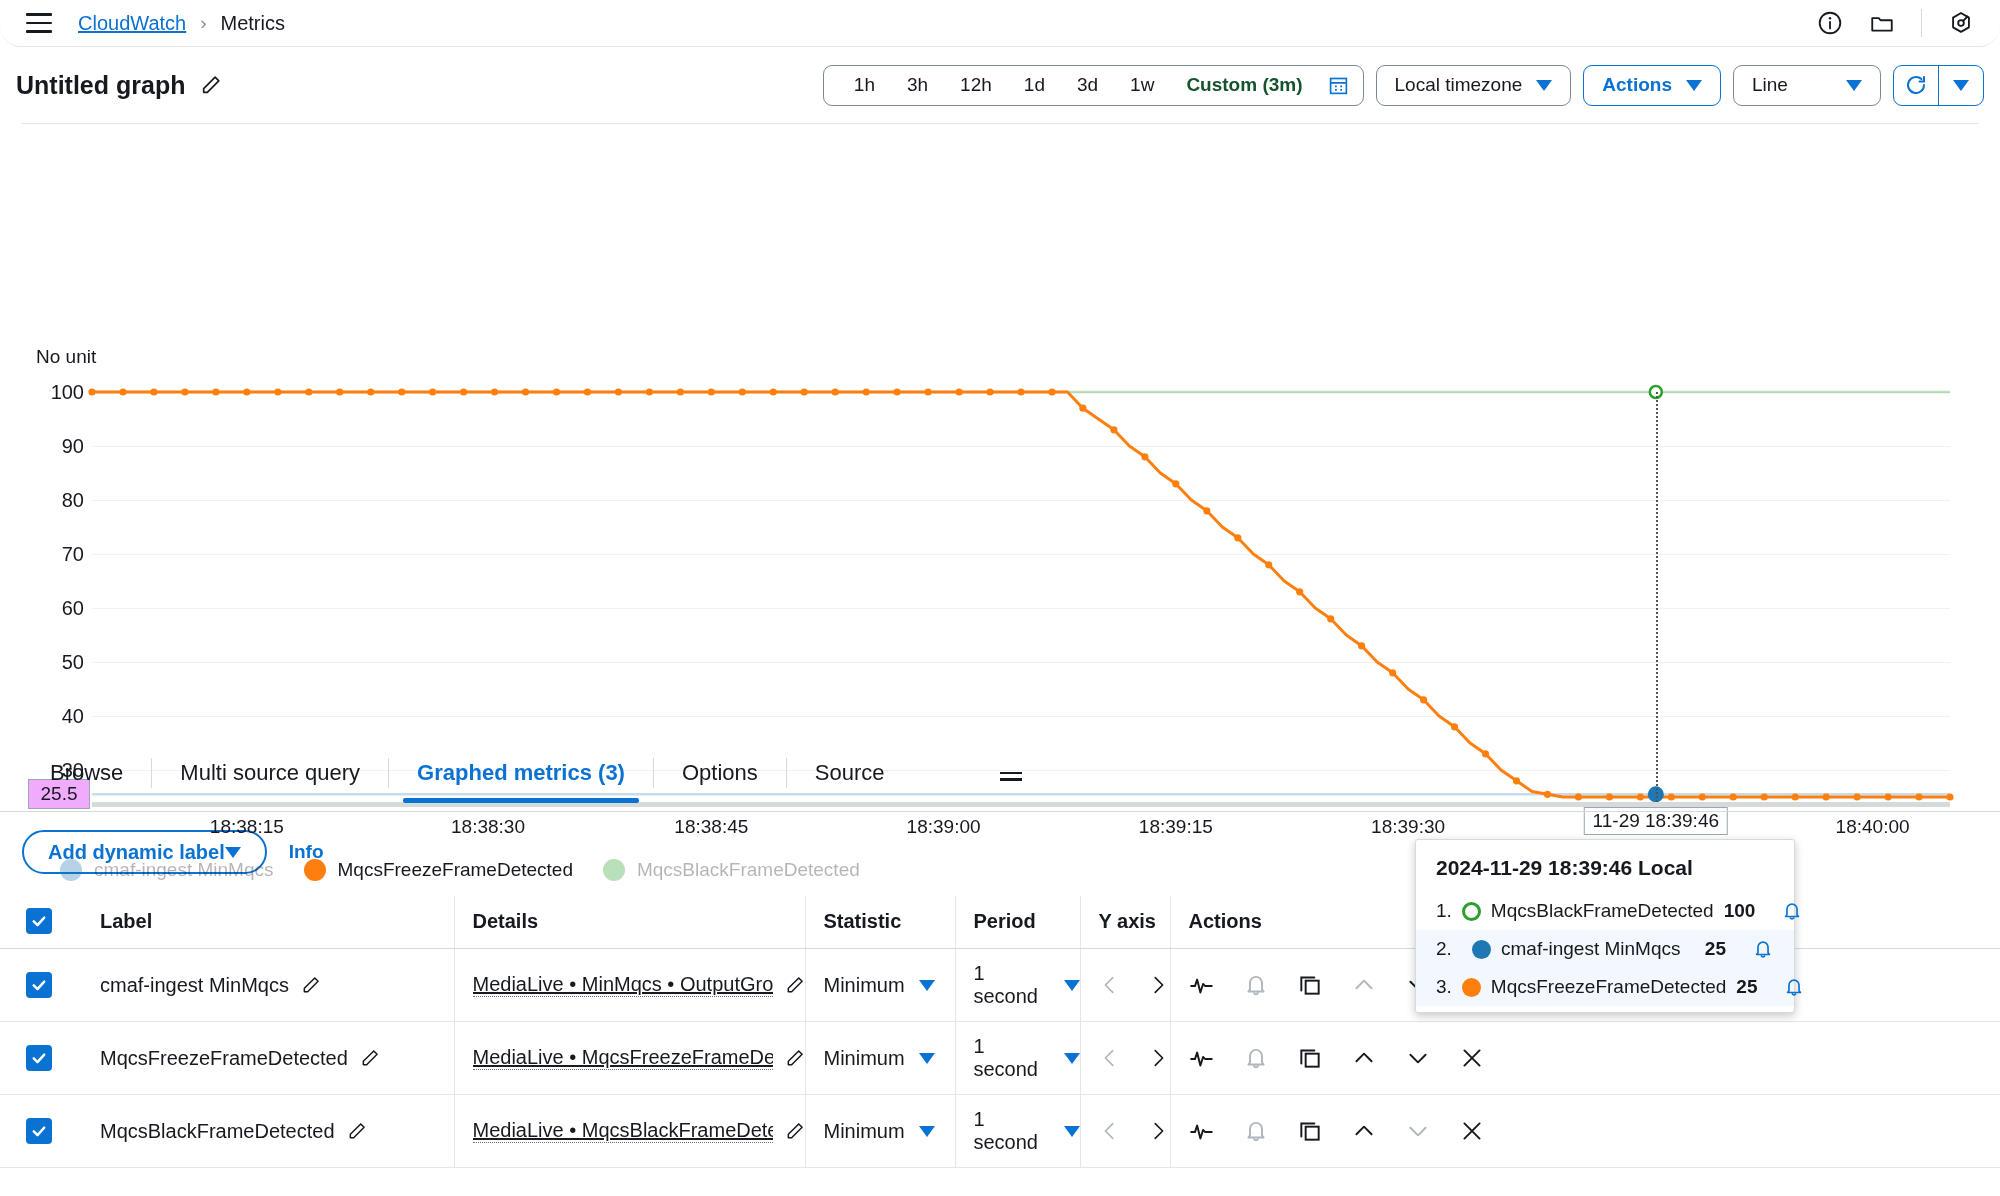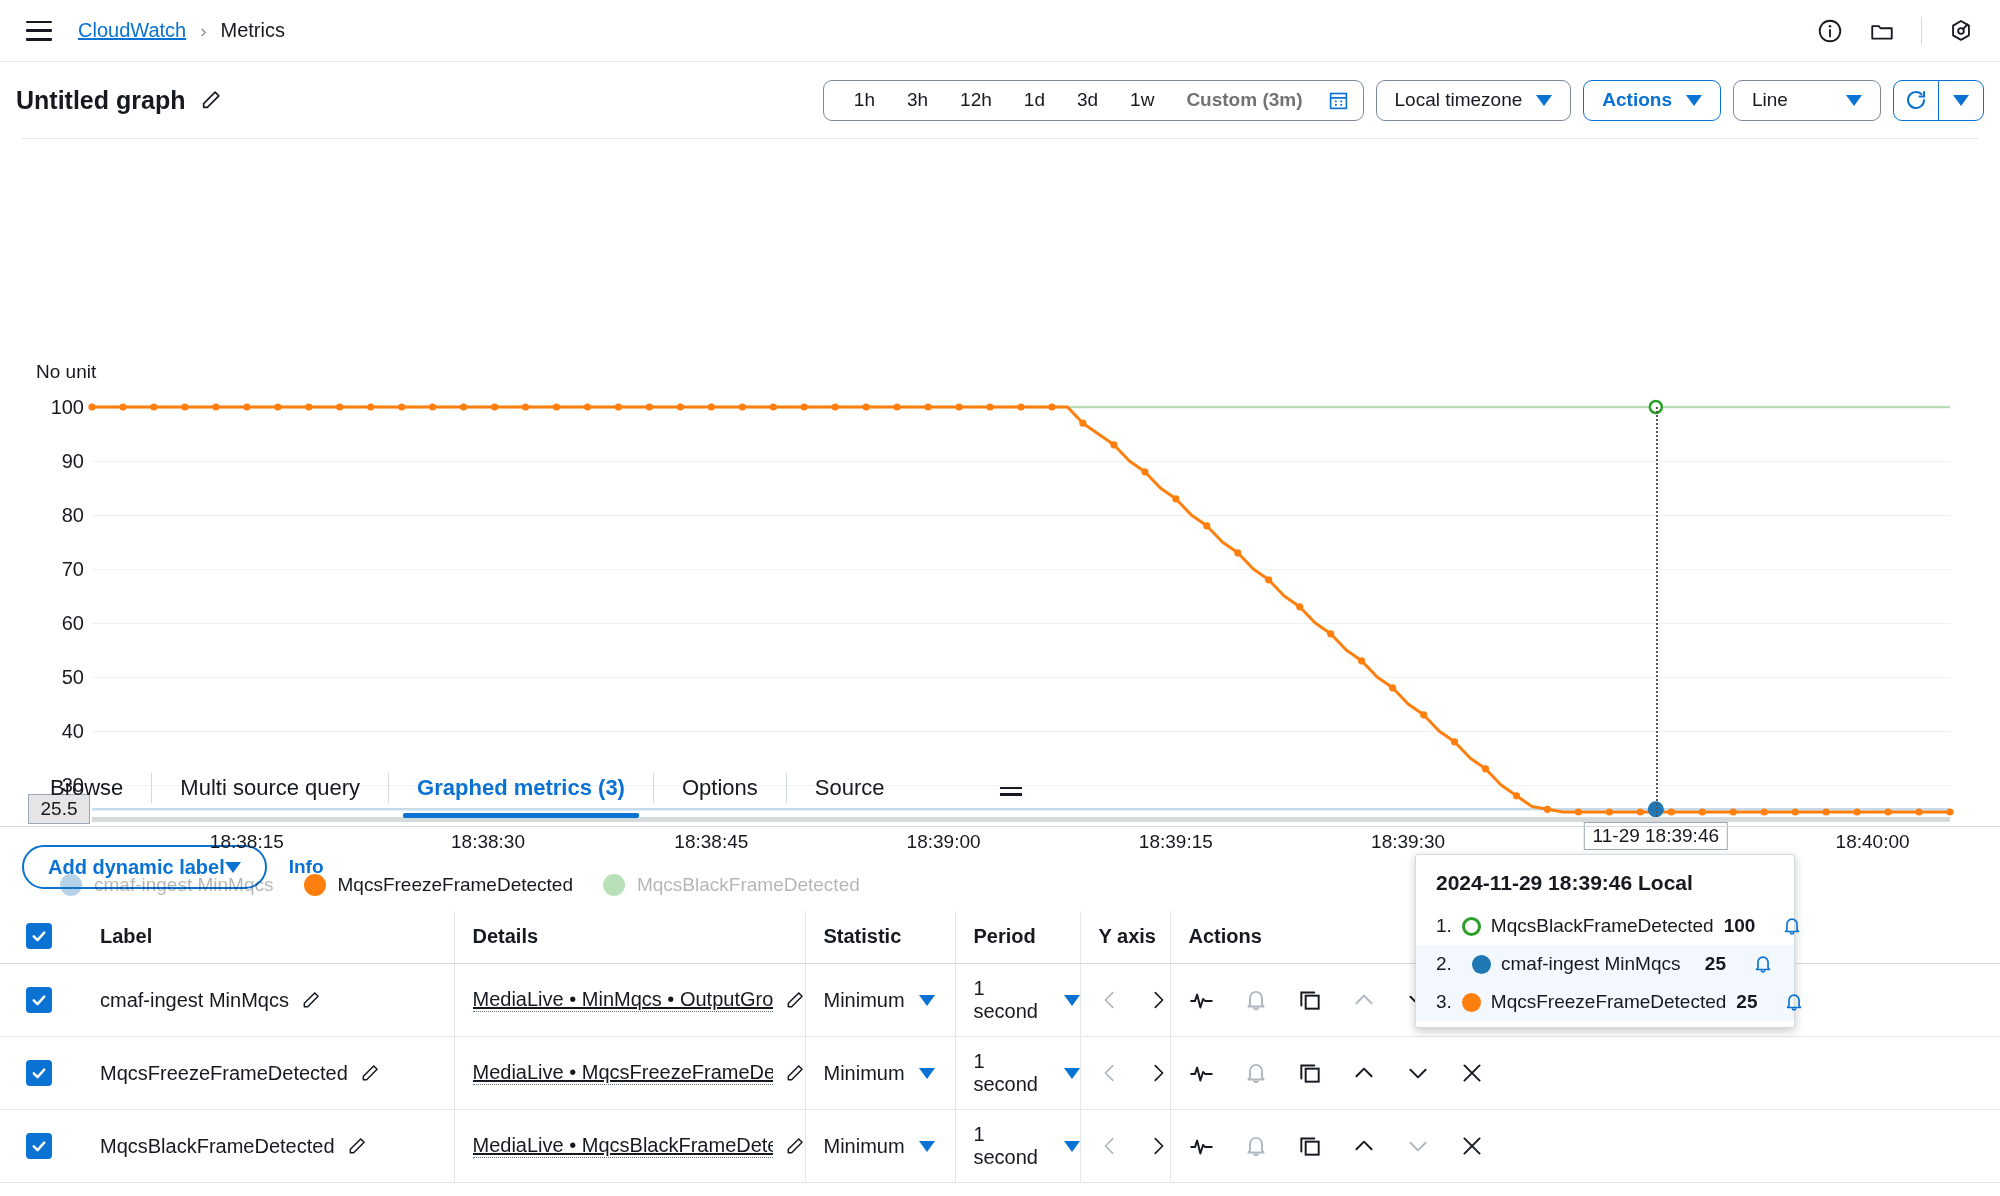--- a/index.html
+++ b/index.html
@@ -7,23 +7,24 @@
   body {
     width:2000px; height:1196px;
     background:#ffffff;
     font-family:"Liberation Sans", sans-serif;
     color:#16191f;
     overflow:hidden;
   }
 
   
   .topbar {
-    height:62px; display:flex; align-items:center;
+    height:47px; display:flex; align-items:center;
     padding:0 26px; border-bottom:1px solid #e4e6e8;
     position:relative;
+    border-radius:21px;
   }
   .hamburger { width:26px; height:20px; display:flex; flex-direction:column;
     justify-content:space-between; cursor:pointer; margin-right:26px; }
   .hamburger i { display:block; height:2.6px; background:#16191f; border-radius:1px; }
   .crumb-link { color:#0972d3; font-size:20px; text-decoration:underline; cursor:pointer; }
   .crumb-sep { color:#8a8f96; font-size:19px; margin:0 14px; font-weight:300; }
   .crumb-cur { color:#16191f; font-size:20px; }
   .topbar-right { margin-left:auto; display:flex; align-items:center; gap:26px; }
   .ticon { width:26px; height:26px; cursor:pointer; color:#16191f; }
   .tdiv { width:1px; height:28px; background:#d5dbdb; }
@@ -32,21 +33,21 @@
   .ghead { height:76px; display:flex; align-items:center; padding:0 16px; position:relative; }
   .gtitle { font-size:25px; font-weight:bold; color:#16191f; }
   .pencil { width:22px; height:22px; margin-left:15px; cursor:pointer; color:#16191f; }
   .ghead-right { margin-left:auto; display:flex; align-items:center; gap:12px; }
 
   .seg {
     display:flex; align-items:center; border:1px solid #7d8998;
     border-radius:9px; height:41px; padding:0 14px; background:#fff;
   }
   .seg .it { font-size:19px; padding:0 16px; cursor:pointer; color:#16191f; }
-  .seg .it.blue { color:#737373; font-weight:bold; }
+  .seg .it.blue { color:#14532d; font-weight:bold; }
   .cal-icon { width:21px; height:21px; margin-left:9px; cursor:pointer; }
 
   .btn {
     display:flex; align-items:center; justify-content:center; gap:14px;
     height:41px; padding:0 18px; border-radius:9px; background:#fff;
     border:1px solid #7d8998; font-size:19px; cursor:pointer; color:#16191f;
     white-space:nowrap;
   }
   .btn.blue { border-color:#0972d3; color:#0972d3; font-weight:bold; }
   .caret { width:0;height:0;border-left:8px solid transparent;border-right:8px solid transparent;
@@ -61,21 +62,21 @@
 
   
   .chartwrap { position:relative; height:620px; padding:0 22px; }
   .nounit { position:absolute; left:36px; top:222px; font-size:19px; color:#16191f; }
   .plot { position:absolute; left:92px; top:268px; width:1858px; height:410px; }
   .gridline { position:absolute; left:0; width:100%; height:1px; background:#eff1f2; }
   .ylabels { position:absolute; left:0; top:268px; width:84px; height:410px; }
   .ylabels span { position:absolute; right:0; font-size:20px; color:#16191f;
                   transform:translateY(-50%); white-space:nowrap; }
   .ybox { position:absolute; left:28px; width:62px; height:30px;
-    border:1px solid #9ba7b6; background:#e5e5e5; display:flex; align-items:center;
+    border:1px solid #9ba7b6; background:#f0abfc; display:flex; align-items:center;
     justify-content:center; font-size:19px; color:#16191f; }
   .xaxis { position:absolute; left:92px; top:678px; width:1858px; height:5px;
            background:#d5dbdb; }
   .xlabels { position:absolute; left:92px; top:692px; width:1858px; height:30px; }
   .xlabels span { position:absolute; font-size:19px; color:#16191f; transform:translateX(-50%); }
   .cursorline { position:absolute; width:0; border-left:2px dotted #555;
                 top:0; height:410px; }
   .cursorlabel { position:absolute; transform:translateX(-50%);
     border:1px solid #9ba7b6; background:#fff; font-size:19px; padding:2px 8px;
     color:#16191f; white-space:nowrap; }

